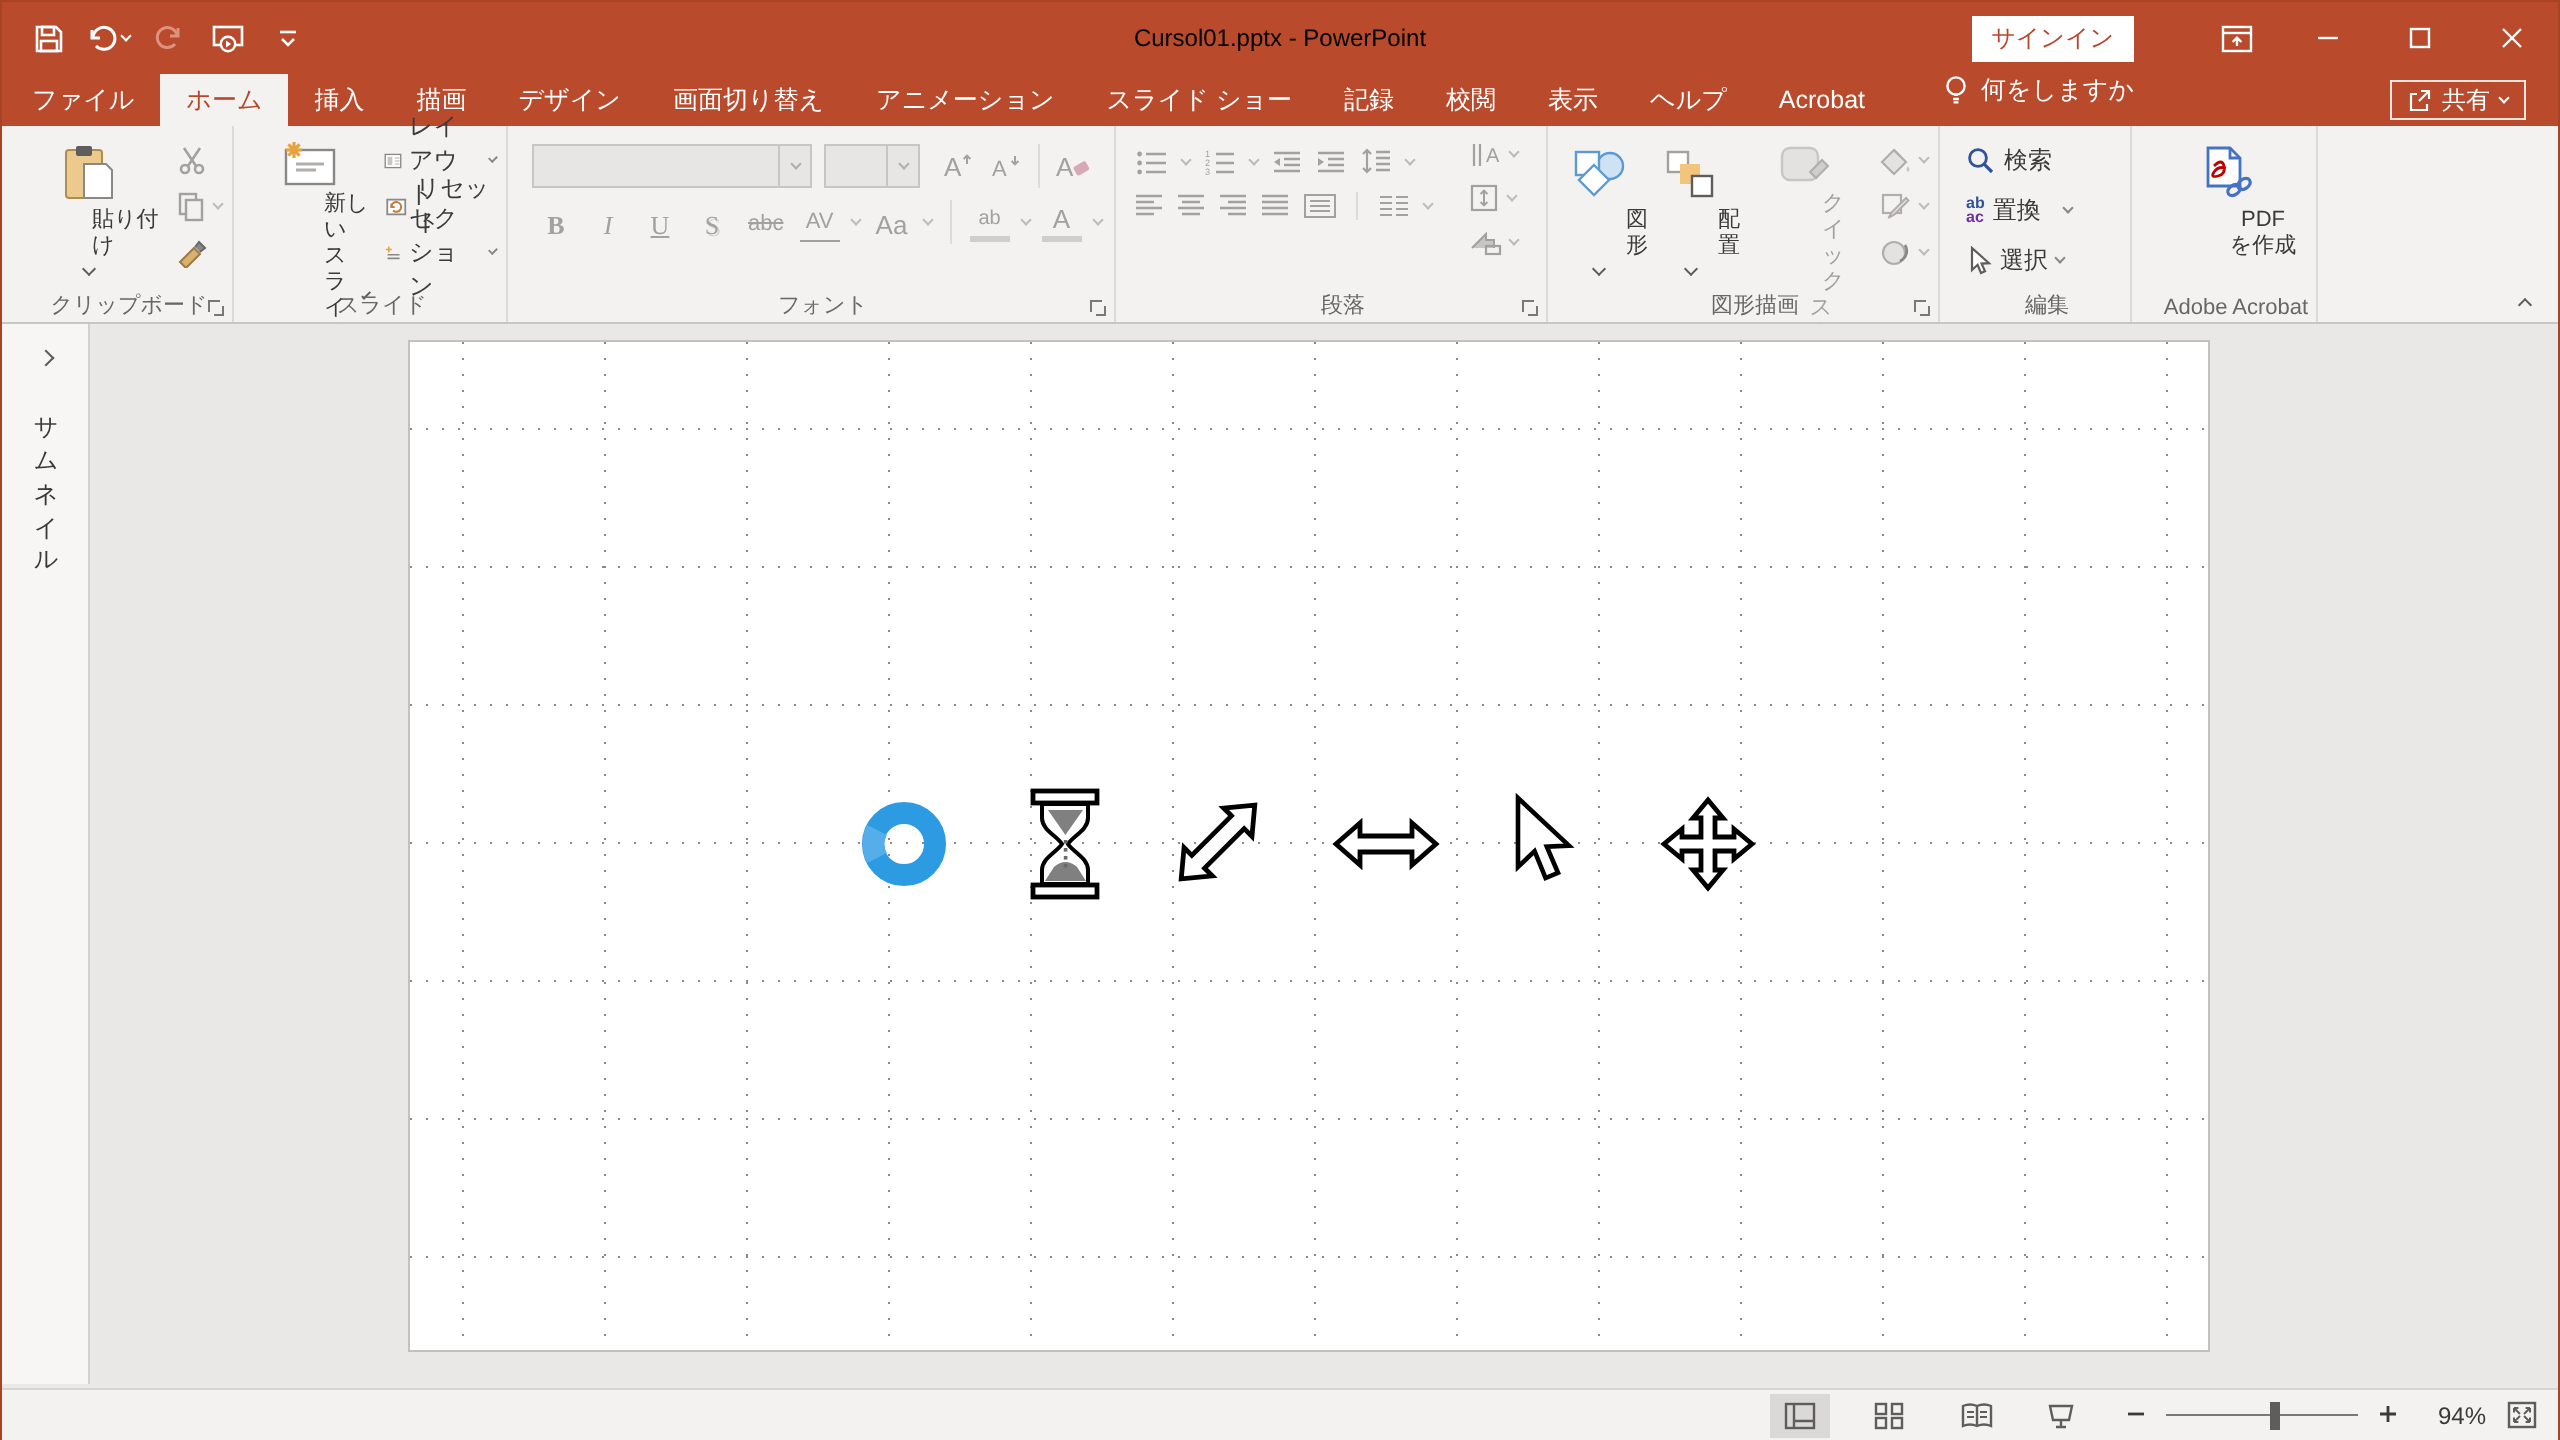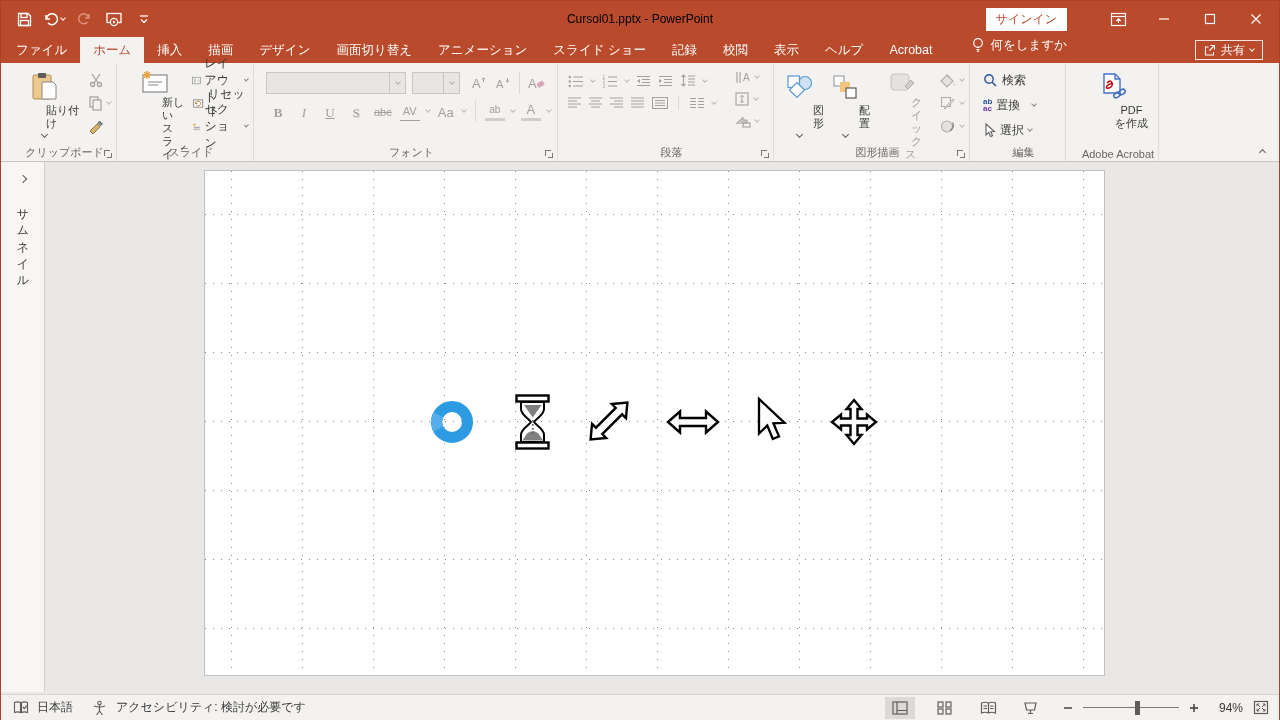--- a/index.html
+++ b/index.html
@@ -621,32 +621,20 @@
           <g transform="translate(649,251)">
             <path d="M0,-22 L7.5,-13 L3.5,-13 L3.5,-3.5 L13,-3.5 L13,-7.5 L22,0 L13,7.5 L13,3.5 L3.5,3.5 L3.5,13 L7.5,13 L0,22 L-7.5,13 L-3.5,13 L-3.5,3.5 L-13,3.5 L-13,7.5 L-22,0 L-13,-7.5 L-13,-3.5 L-3.5,-3.5 L-3.5,-13 L-7.5,-13 Z" fill="#fff" stroke="#000" stroke-width="2.4"></path>
           </g>
         </svg>
       </div>
     </div>
   </div>
 
   <div class="statusgap"></div>
   <div class="statusbar">
-    <div class="sb-left">
-      <svg width="16" height="15" viewBox="0 0 16 15">
-          <path d="M1.5 2.5 q3 -1.2 6 0 v10 q-3 -1.2 -6 0 z M14.5 2.5 q-3 -1.2 -6 0 v10 q3 -1.2 6 0 z" fill="none" stroke="#5f5d5b" stroke-width="1.1"></path>
-          <path d="M10 7 l1.4 1.6 2.4-3" fill="none" stroke="#5f5d5b" stroke-width="1.2"></path>
-        </svg>
-      <span>日本語</span>
-      <svg width="17" height="16" viewBox="0 0 17 16" style="margin-left:10px;">
-          <circle cx="8.5" cy="3" r="1.7" fill="none" stroke="#5f5d5b" stroke-width="1.1"></circle>
-          <path d="M3 6 q5.5 2 11 0 M8.5 8 v3 M8.5 11 l-3 4 M8.5 11 l3 4 M8.5 5 v3" fill="none" stroke="#5f5d5b" stroke-width="1.2"></path>
-        </svg>
-      <span>アクセシビリティ: 検討が必要です</span>
-    </div>
     <div class="sb-right">
       <div class="viewbtn sel">
         <svg width="16" height="14" viewBox="0 0 16 14">
             <rect x="1" y="1" width="14" height="12" fill="none" stroke="#5f5d5b" stroke-width="1.2"></rect>
             <path d="M5 1 v12 M5 9.5 h10" stroke="#5f5d5b" stroke-width="1.2"></path>
           </svg>
       </div>
       <div class="viewbtn" style="margin-left:14px;">
         <svg width="15" height="14" viewBox="0 0 15 14">
             <g fill="none" stroke="#5f5d5b" stroke-width="1.2">

